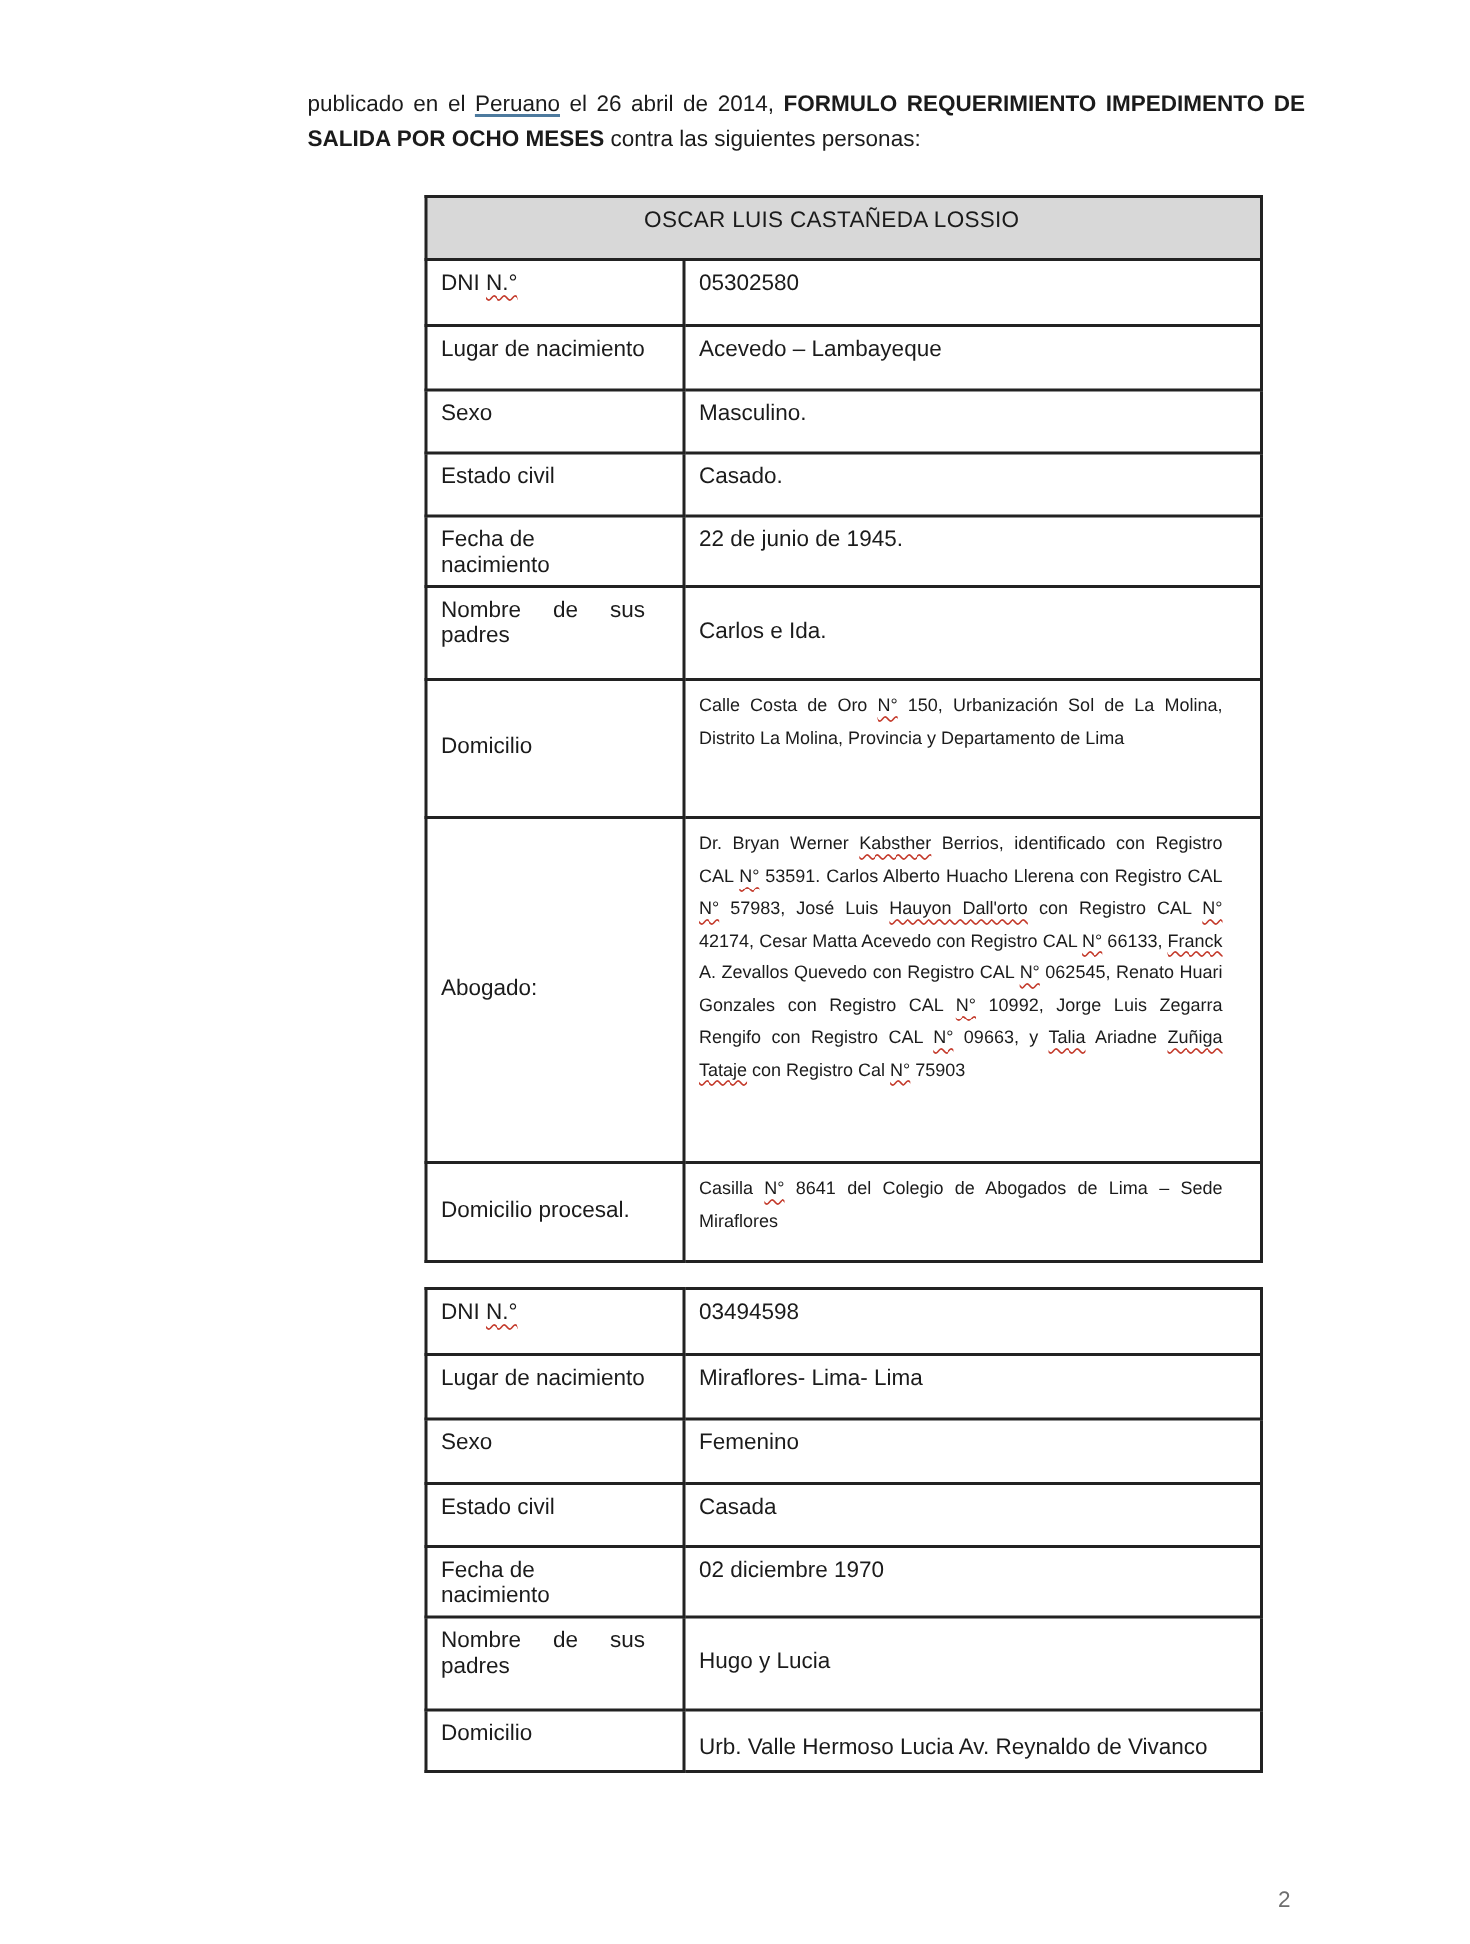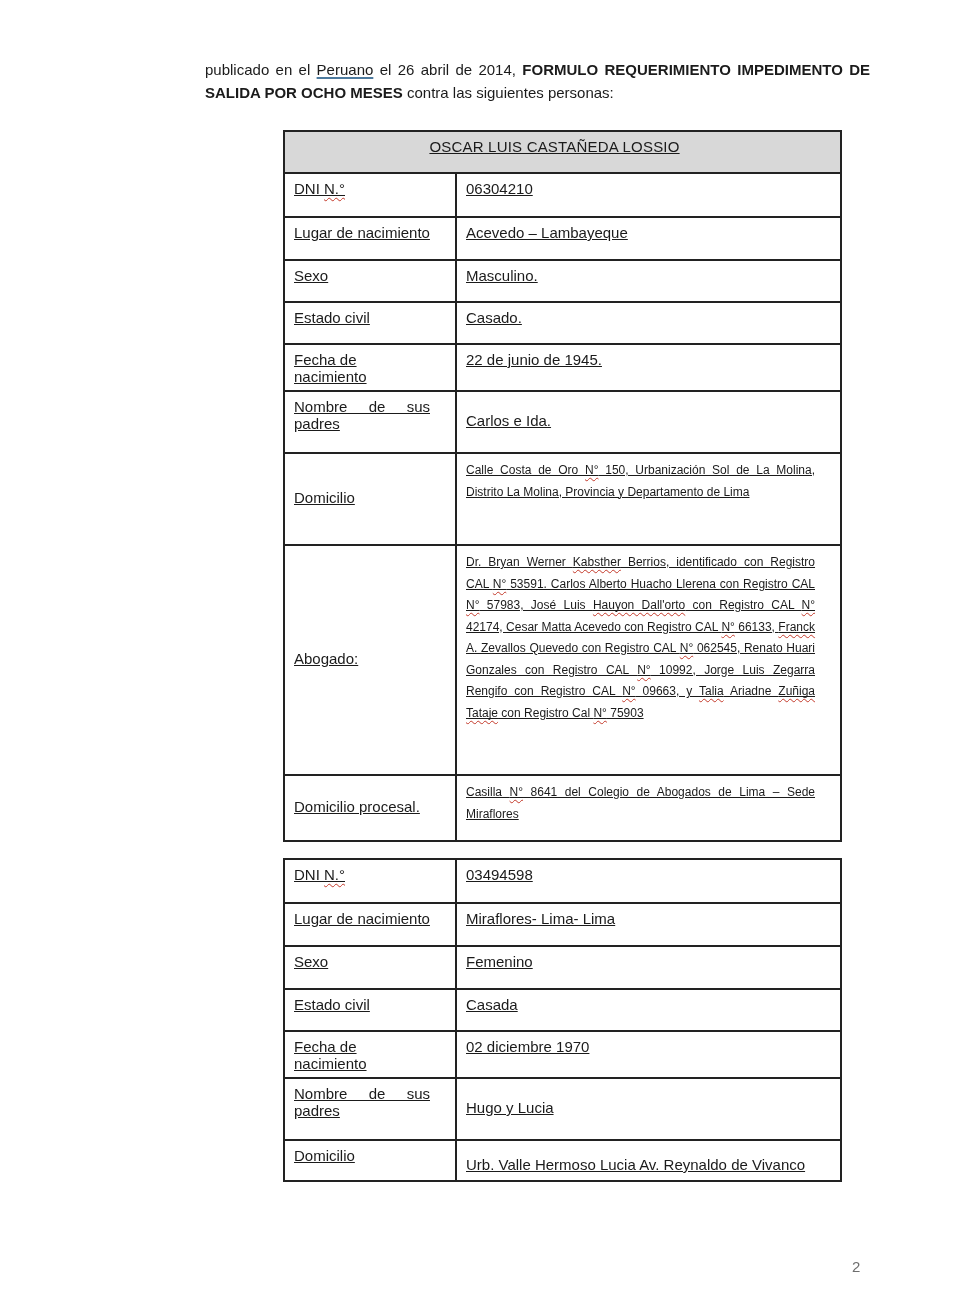--- a/index.html
+++ b/index.html
@@ -42,21 +42,20 @@
     font-size:15px;color:var(--ink);
   }
   .ptable.t1{top:130px;}
   .ptable.t2{top:858px;}
   .ptable col.c1{width:172px;}
   .ptable col.c2{width:385px;}
   .ptable td{
     border:2px solid var(--border);
     vertical-align:top;
     padding:6px 25px 5px 9px;
-    text-decoration:underline;
   }
   .ttl{
     background:var(--header-bg);
     text-align:center;
     padding-top:4px;
     letter-spacing:.2px;
   }
   .lbl{padding-top:7px;}
   .lbl.mid{vertical-align:middle;padding-top:2px;}
   .lbl.just{text-align:justify;}
@@ -83,21 +82,21 @@
     <colgroup>
         <col class="c1">
         <col class="c2">
       </colgroup>
     <tbody>
       <tr style="height:42px">
         <td colspan="2" class="ttl">OSCAR LUIS CASTAÑEDA LOSSIO</td>
       </tr>
       <tr style="height:44px">
         <td class="lbl"><span>DNI </span><span class="sq">N.°</span></td>
-        <td class="val">06304210</td>
+        <td class="val">05302580</td>
       </tr>
       <tr style="height:43px">
         <td class="lbl">Lugar de nacimiento</td>
         <td class="val">Acevedo – Lambayeque</td>
       </tr>
       <tr style="height:42px">
         <td class="lbl">Sexo</td>
         <td class="val">Masculino.</td>
       </tr>
       <tr style="height:42px">

